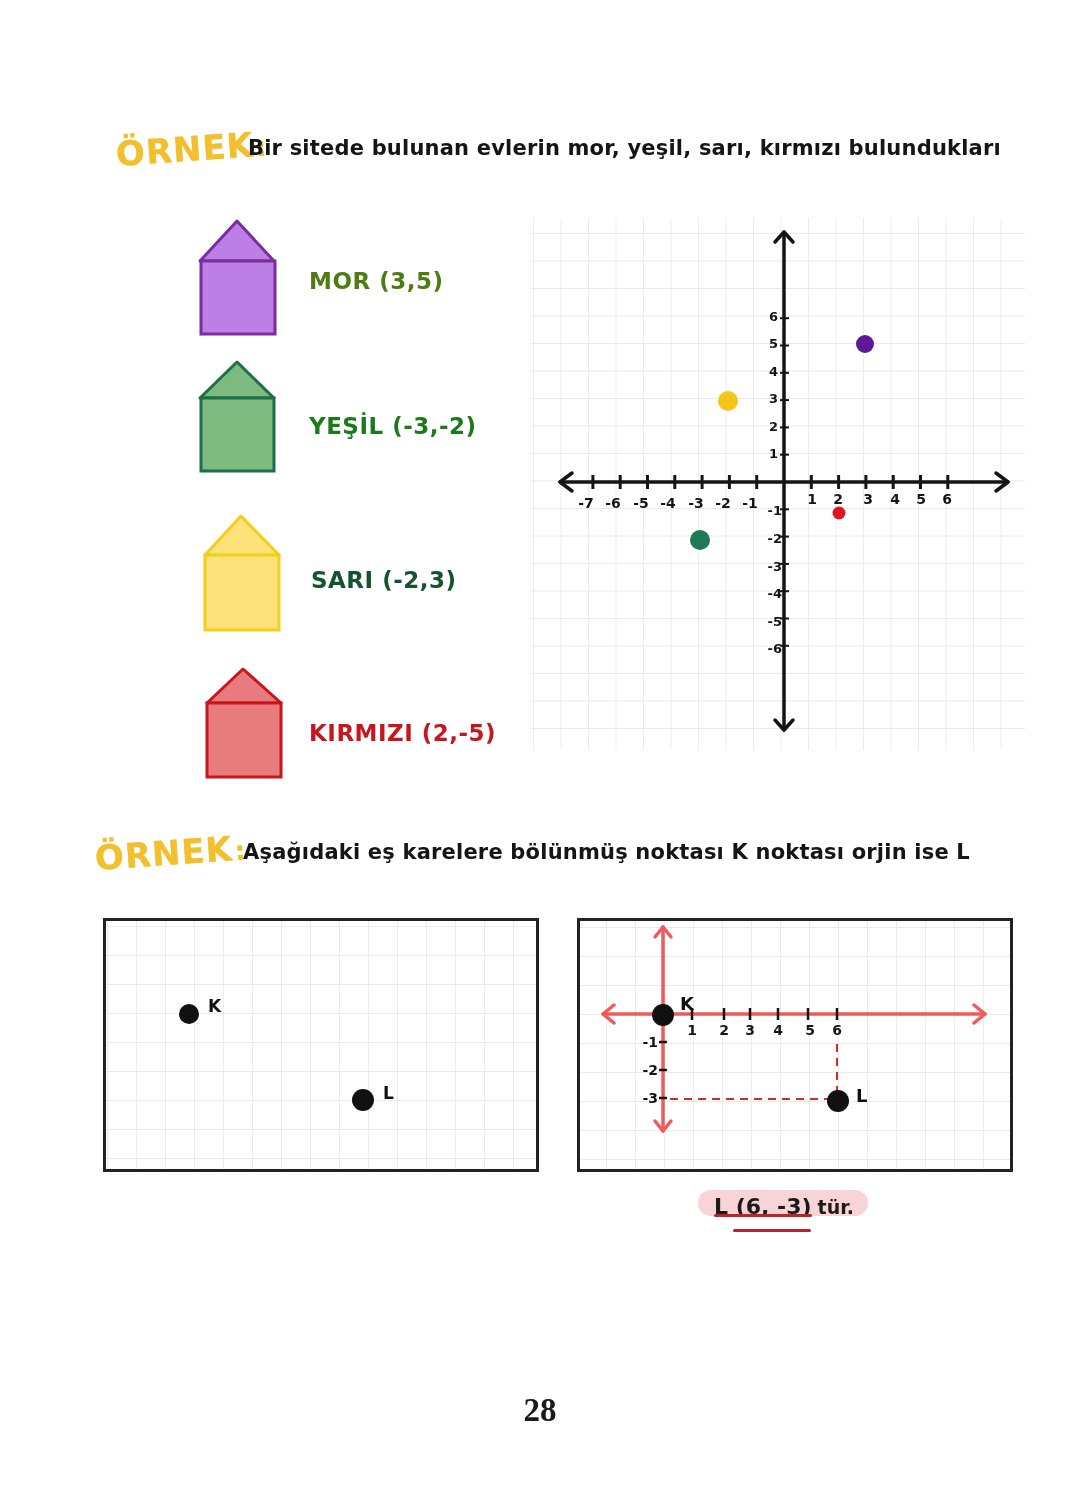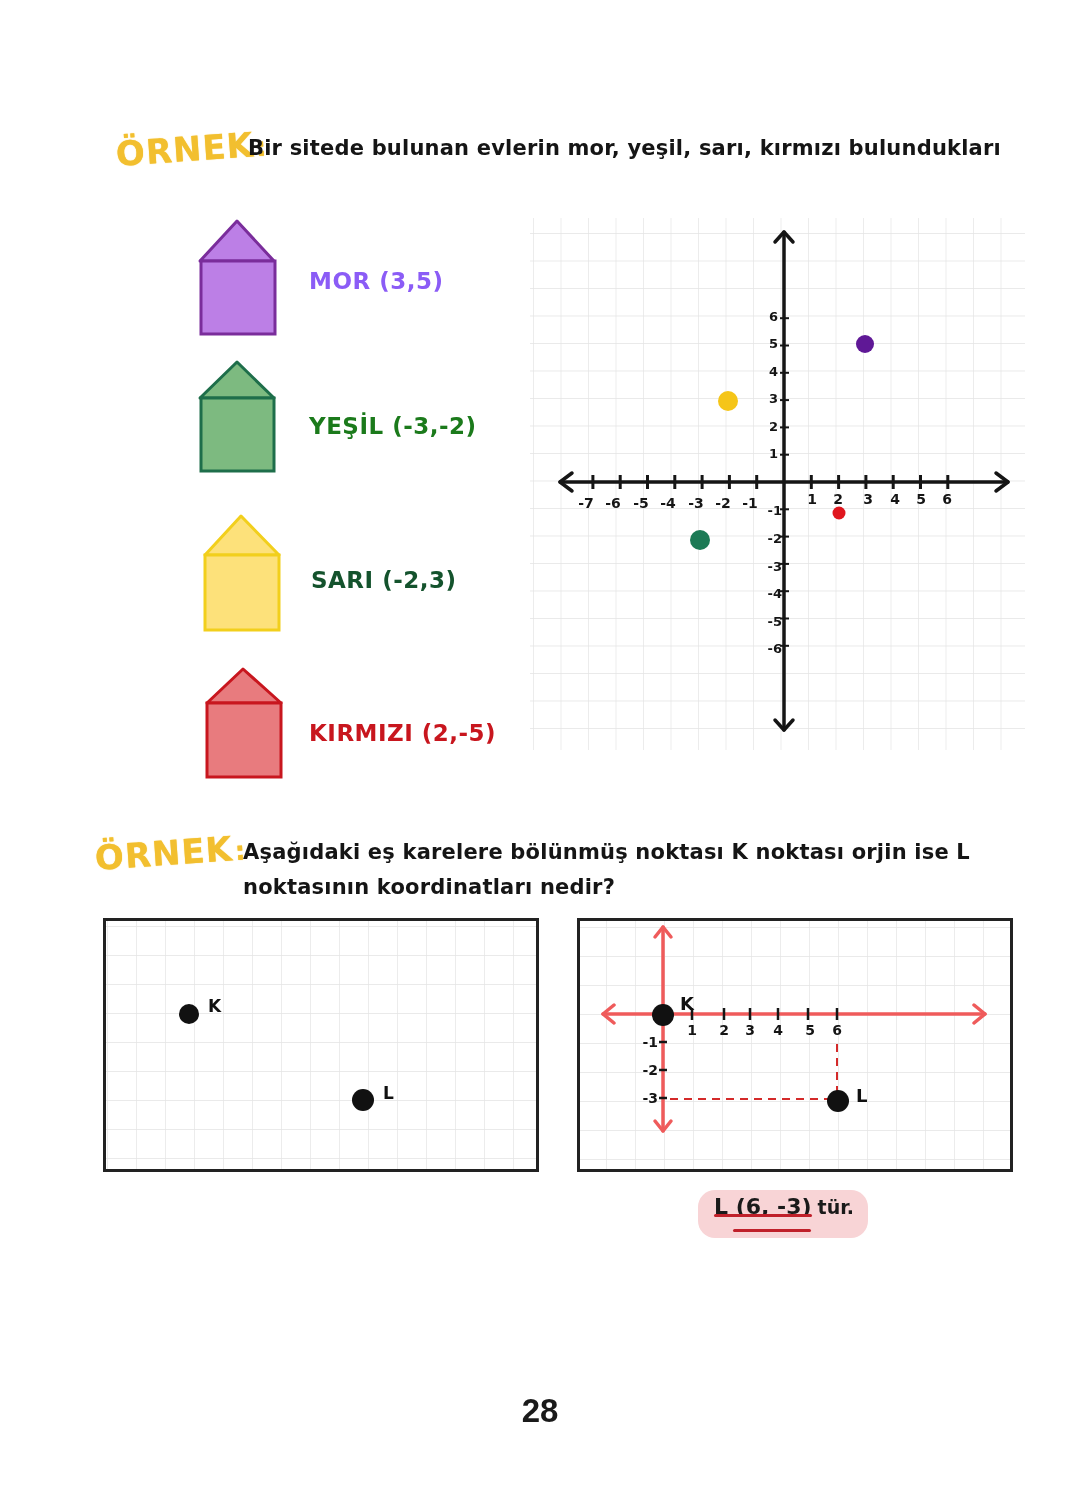--- a/index.html
+++ b/index.html
@@ -9,29 +9,29 @@
   .ornek { position:absolute; font-family:"DejaVu Sans", sans-serif; font-weight:bold;
            font-size:34px; letter-spacing:1px; color:#f2bf2f; transform:rotate(-4deg);
            transform-origin:left center; text-shadow:0 0 1px #f5c842; }
   .ornek .colon { font-size:26px; margin-left:2px; }
   .prompt { position:absolute; font-family:"DejaVu Sans", sans-serif; font-size:21px;
             line-height:35px; color:#151515; font-weight:600; letter-spacing:0.2px; }
   .house-label { position:absolute; font-family:"DejaVu Sans", sans-serif; font-weight:bold;
                  font-size:23px; letter-spacing:0.5px; }
   svg text { font-family:"DejaVu Sans", sans-serif; font-weight:bold; }
   .box { position:absolute; border:3px solid #222; box-sizing:border-box; background:#fff; overflow:hidden; }
-  .answer { position:absolute; left:698px; top:1190px; height:48px; padding:0 14px 0 16px;
+  .answer { position:absolute; left:698px; top:1190px; height:26px; padding:0 14px 0 16px;
             background:#f8d4d6; border-radius:17px; font-family:"DejaVu Sans", sans-serif;
             font-size:22px; font-weight:bold; line-height:34px; color:#1a1a1a; }
   .answer .suffix { font-size:19px; font-weight:600; margin-left:6px; }
   .answer .coord { position:relative; }
   .answer .coord::after { content:""; position:absolute; left:0; right:0; bottom:2px; height:3px; background:#c0202a; border-radius:2px; }
   .answer-line2 { position:absolute; left:733px; top:1229px; width:78px; height:3px; background:#c0202a; border-radius:2px; }
   .page-num { position:absolute; left:0; width:1080px; top:1392px; text-align:center;
-              font-family:Liberation Sans, sans-serif; font-size:33px; font-weight:bold; color:#1a1a1a; }
+              font-family:Liberation Serif, serif; font-size:33px; font-weight:bold; color:#1a1a1a; }
 </style>
 </head>
 <body>
 
 <div class="ornek" style="left:116px; top:134px;">
   <span>ÖRNEK</span><span class="colon">:</span>
 </div>
 <div class="prompt" style="left:248px; top:131px;">
   <div>Bir sitede bulunan evlerin mor, yeşil, sarı, kırmızı bulundukları</div>
 </div>
@@ -48,21 +48,21 @@
   <g>
     <polygon points="241,516 279,555 205,555" transform="translate(-190,-210)" fill="#fde17a" stroke="#f2cf1c" stroke-width="3" stroke-linejoin="round"></polygon>
     <rect x="15" y="345" width="74" height="75" fill="#fde17a" stroke="#f2cf1c" stroke-width="3"></rect>
   </g>
   <g>
     <polygon points="243,669 281,703 207,703" transform="translate(-190,-210)" fill="#e87b7e" stroke="#c8161e" stroke-width="3" stroke-linejoin="round"></polygon>
     <rect x="17" y="493" width="74" height="74" fill="#e87b7e" stroke="#c8161e" stroke-width="3"></rect>
   </g>
 </svg>
 
-<div class="house-label" style="left:309px; top:268px; color:#8b5cf6;">MOR (3,5)</div>
+<div class="house-label" style="left:309px; top:268px; color:#4d7c0f;">MOR (3,5)</div>
 <div class="house-label" style="left:309px; top:405px; color:#1b7a1b;margin-top:8px;">YEŞİL (-3,-2)</div>
 <div class="house-label" style="left:311px; top:567px; color:#14532d;">SARI (-2,3)</div>
 <div class="house-label" style="left:309px; top:720px; color:#c8161e;">KIRMIZI (2,-5)</div>
 
 <svg class="abs" style="left:530px; top:218px;" width="495" height="532" viewBox="530 218 495 532">
   <defs>
     <pattern id="g1" x="533" y="233" width="27.5" height="27.5" patternUnits="userSpaceOnUse">
       <path d="M0 0 V27.5 M0 0 H27.5" fill="none" stroke="#e4e4e4" stroke-width="1.4"></path>
     </pattern>
   </defs>
@@ -139,21 +139,20 @@
   <circle cx="728" cy="401" r="10" fill="#f5c518"></circle>
   <circle cx="700" cy="540" r="10" fill="#1c7a55"></circle>
   <circle cx="839" cy="513" r="6.5" fill="#e0161e"></circle>
 </svg>
 
 <div class="ornek" style="left:95px; top:838px;">
   <span>ÖRNEK</span><span class="colon">:</span>
 </div>
 <div class="prompt" style="left:243px; top:835px;">
   <div>Aşağıdaki eş karelere bölünmüş noktası K noktası orjin ise L</div>
-  <div>noktasının koordinatları nedir?</div>
 </div>
 
 <div class="box" style="left:103px; top:918px; width:436px; height:254px;">
   <svg width="436" height="254" style="position:absolute; left:-3px; top:-3px;">
     <defs>
       <pattern id="g2" x="33" y="37" width="29" height="29" patternUnits="userSpaceOnUse">
         <path d="M0 0 V29 M0 0 H29" fill="none" stroke="#e4e4e4" stroke-width="1.4"></path>
       </pattern>
     </defs>
     <rect x="3" y="3" width="430" height="248" fill="url(#g2)"></rect>

